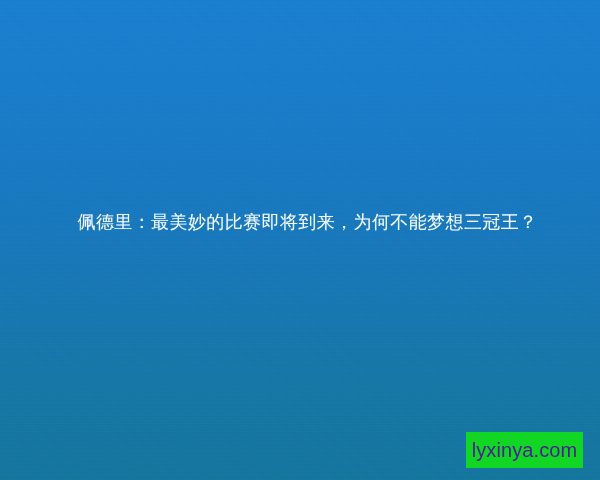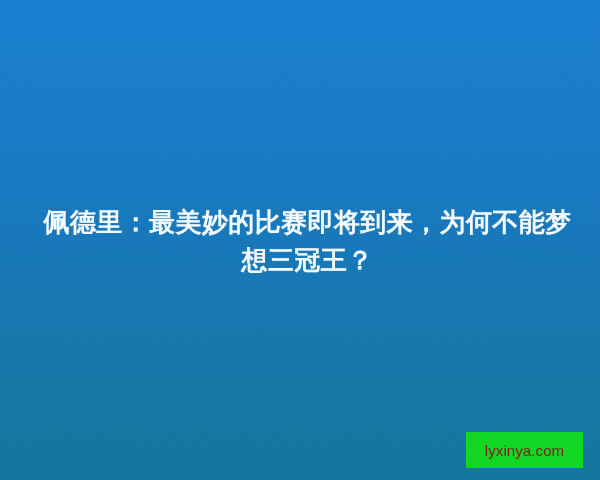--- a/index.html
+++ b/index.html
@@ -41,43 +41,43 @@
     mix-blend-mode: overlay;
   }
 
   #headline {
     position: absolute;
     left: 43px;
     right: 28px;
     top: 203px;
     text-align: center;
     color: #f4fbff;
-    font-size: 26px;
+    font-size: 18px;
     line-height: 38px;
     letter-spacing: .4px;
-    font-weight: 700;
+    font-weight: 400;
     white-space: pre-wrap;
     text-shadow: 0 0 1px rgba(255,255,255,.25);
   }
 
   #watermark {
     position: absolute;
     left: 466px;
     top: 432px;
     width: 117px;
     height: 36px;
     background: #11d624;
     display: flex;
     align-items: center;
     justify-content: center;
   }
 
   #watermark-text {
-    color: #7f1d1d;
-    font-size: 15px;
+    color: #4c1d95;
+    font-size: 20px;
     line-height: 1;
     letter-spacing: .1px;
     font-weight: 400;
     text-align: right;
   }
 </style>
 </head>
 <body>
 
 <div id="canvas">

